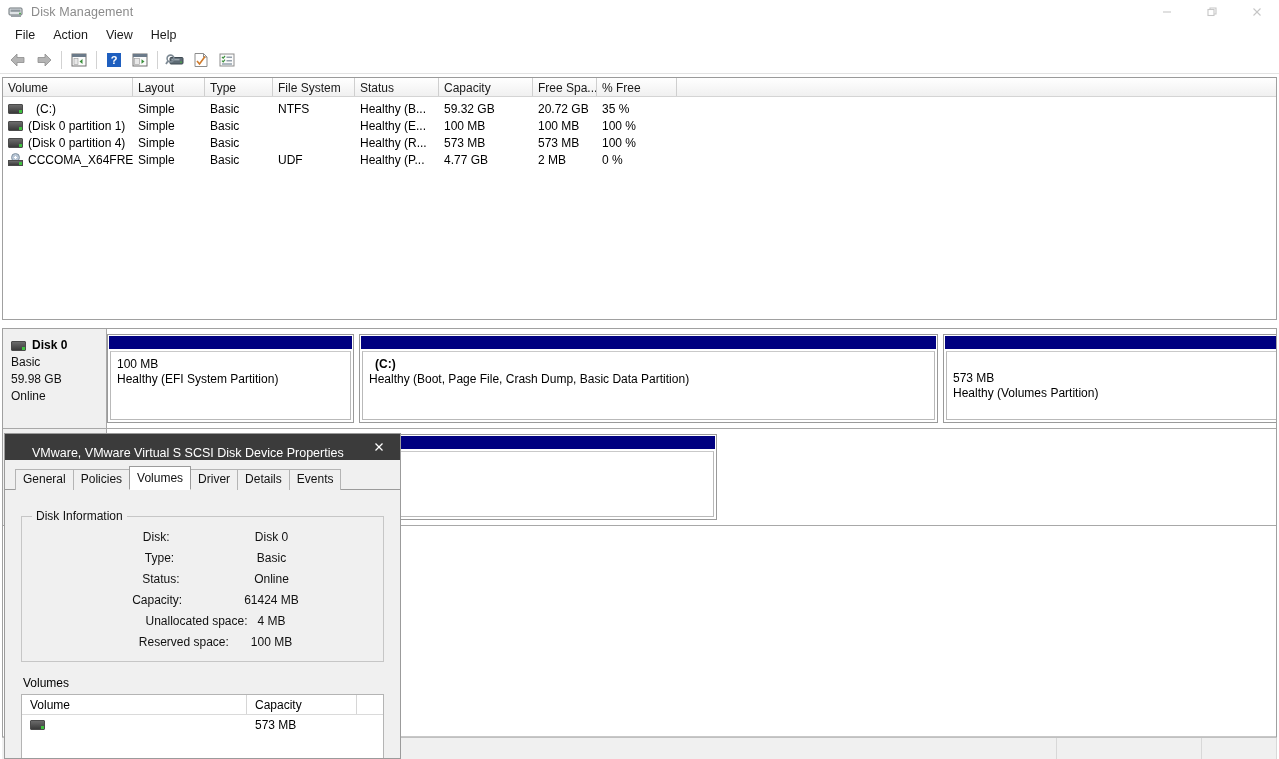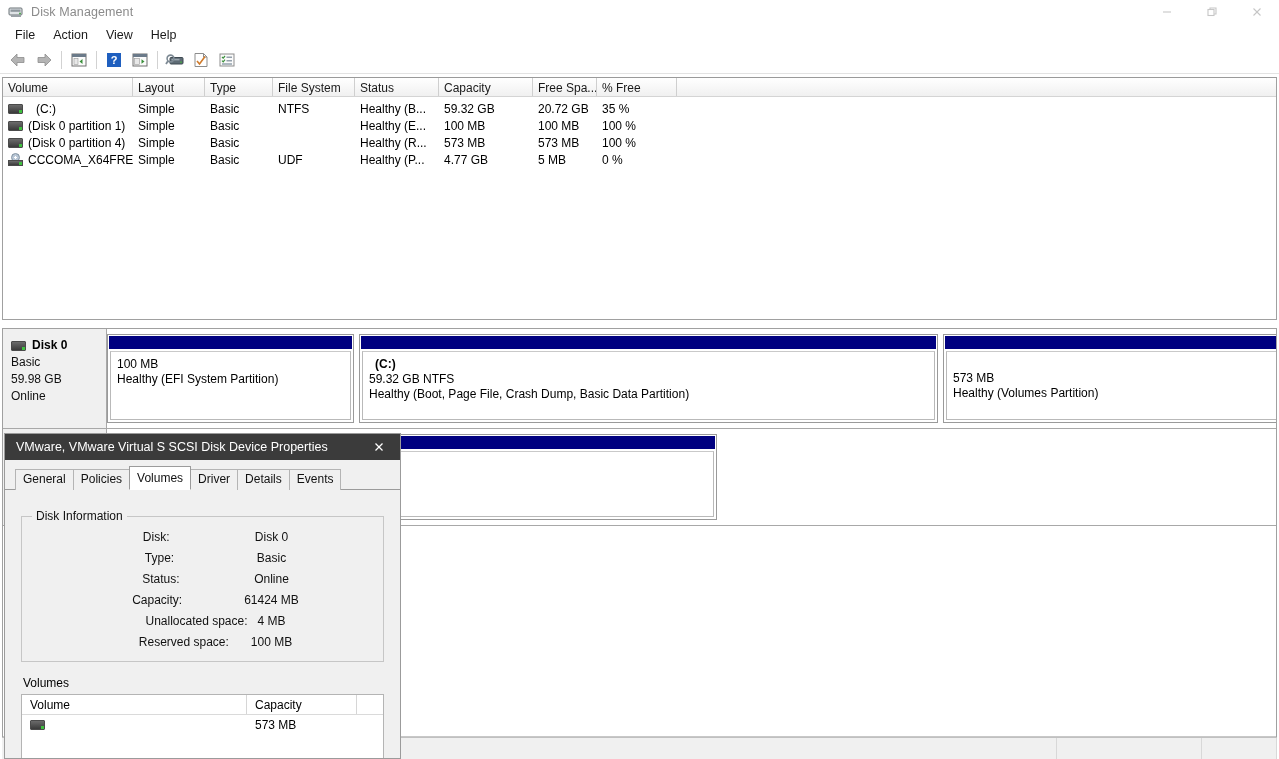--- a/index.html
+++ b/index.html
@@ -165,21 +165,21 @@
   
   .dialog {
     position: absolute; left: 4px; top: 433px; width: 397px; height: 326px;
     background: #f0f0f0;
     border: 1px solid #9b9b9b;
     box-shadow: 0 0 0 0 rgba(0,0,0,0);
     overflow: hidden;
   }
   .dlg-title {
     height: 26px; background: #3b3b3b; color: #ffffff;
-    display: flex; align-items: center; padding-left: 11px;
+    display: flex; align-items: flex-end; padding-left: 27px;
     font-size: 12.5px;
   }
   .dlg-title .dt-text { flex: 1; }
   .dlg-close {
     width: 42px; height: 26px; display: flex; align-items: center; justify-content: center;
     color: #ffffff;
   }
   .dlg-body { padding: 0; background: #f0f0f0; height: 300px; position: relative; }
   .tabstrip {
     display: flex; align-items: flex-end; height: 22px;
@@ -406,21 +406,21 @@
               <span class="tray"></span>
               <span class="led"></span>
             </span>
           <span>CCCOMA_X64FRE...</span>
         </div>
         <div class="cell" style="width:72px">Simple</div>
         <div class="cell" style="width:68px">Basic</div>
         <div class="cell" style="width:82px">UDF</div>
         <div class="cell" style="width:84px">Healthy (P...</div>
         <div class="cell" style="width:94px">4.77 GB</div>
-        <div class="cell" style="width:64px">5 MB</div>
+        <div class="cell" style="width:64px">2 MB</div>
         <div class="cell" style="width:80px">0 %</div>
       </div>
     </div>
   </div>
 
   <div class="gfx-pane">
 
     <div class="disk-row">
       <div class="disk-head">
         <div class="dh-title">
@@ -440,21 +440,20 @@
           <div class="pbody">
             <div class="bold"></div>
             <div>100 MB</div>
             <div>Healthy (EFI System Partition)</div>
           </div>
         </div>
         <div class="part" style="width:579px">
           <div class="cap"></div>
           <div class="pbody">
             <div class="bold" style="padding-left:6px">(C:)</div>
-            <div>59.32 GB NTFS</div>
             <div>Healthy (Boot, Page File, Crash Dump, Basic Data Partition)</div>
           </div>
         </div>
         <div class="part" style="width:337px">
           <div class="cap"></div>
           <div class="pbody" style="padding-top:19px">
             <div>573 MB</div>
             <div>Healthy (Volumes Partition)</div>
           </div>
         </div>

